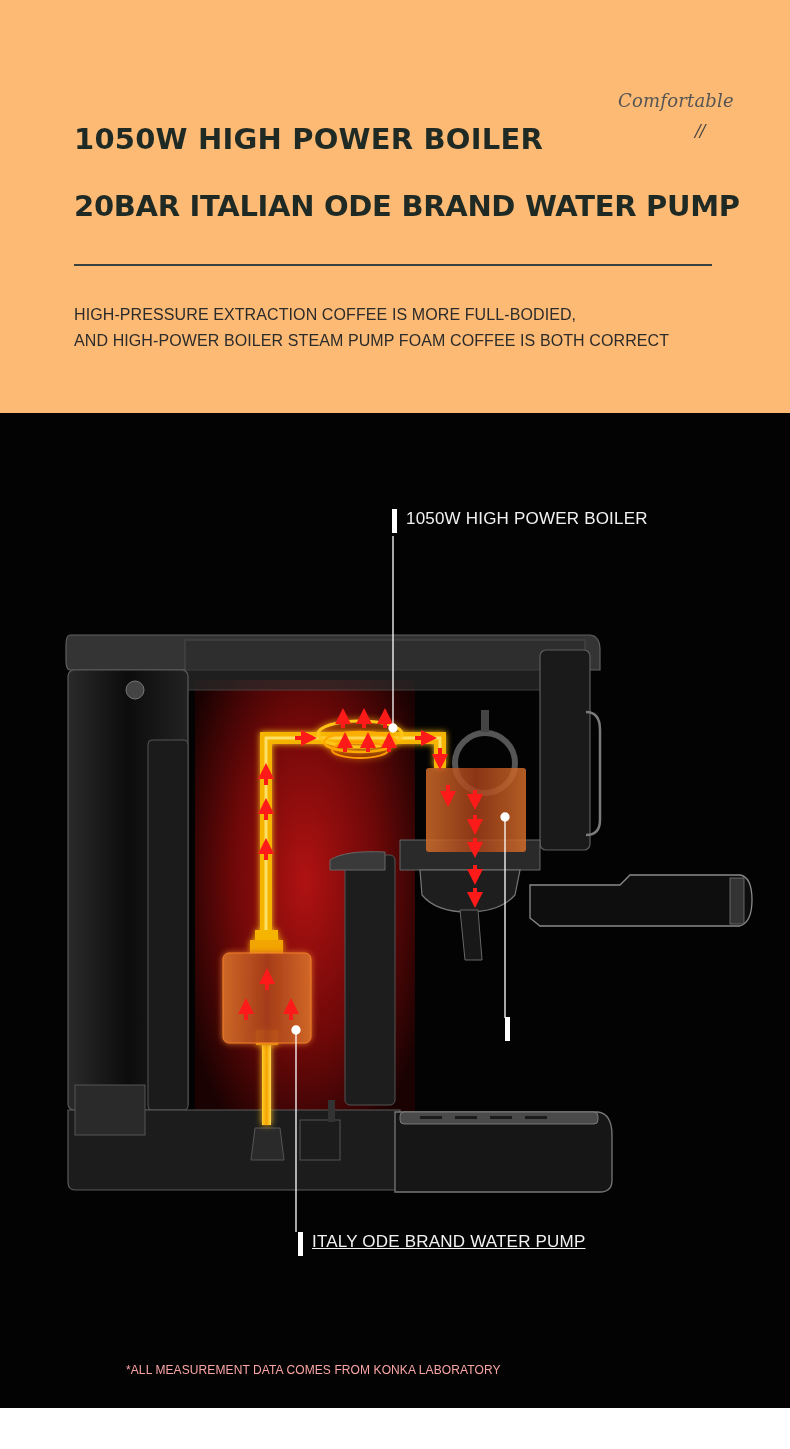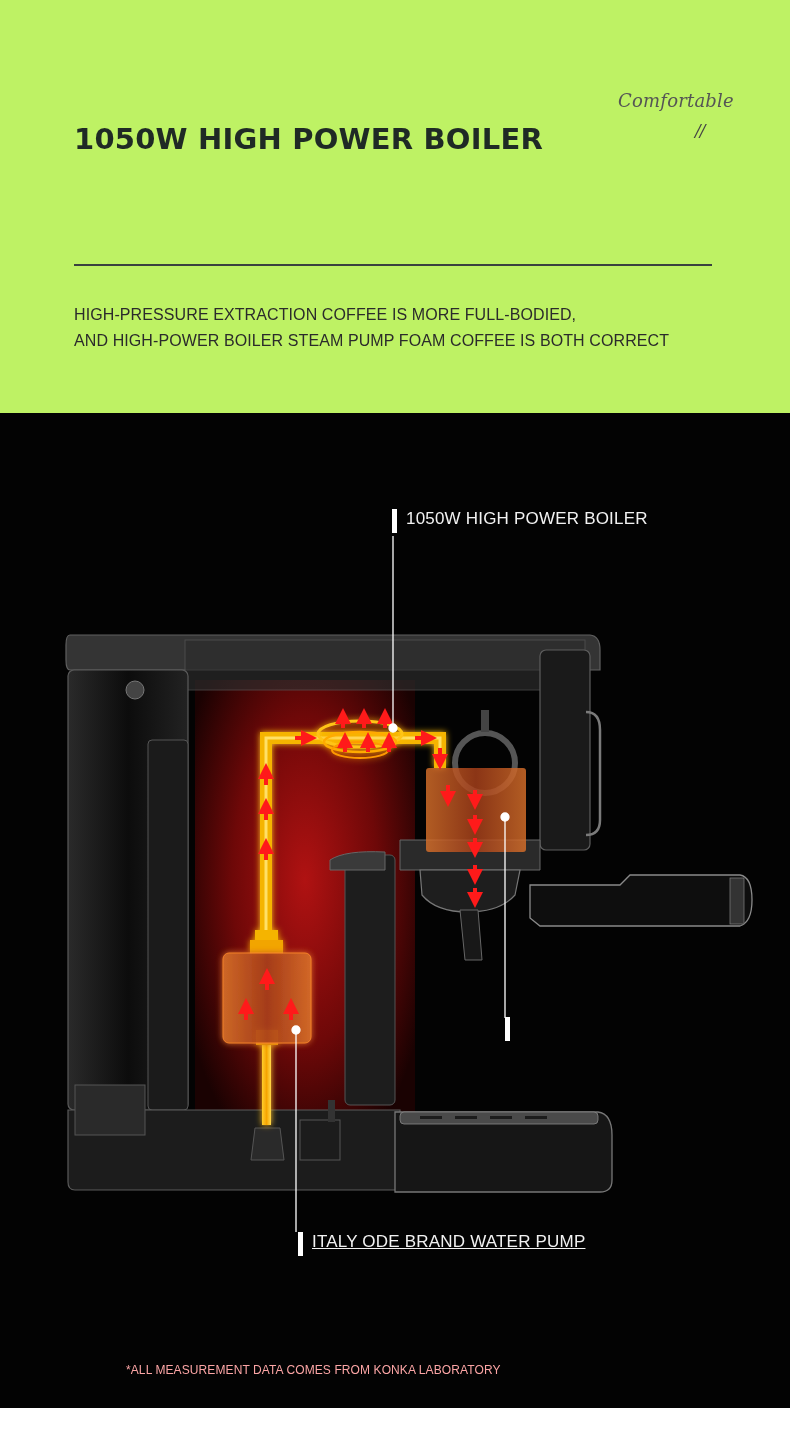--- a/index.html
+++ b/index.html
@@ -1,19 +1,19 @@
 <!DOCTYPE html>
 <html><head>
 <meta charset="utf-8">
 <style>
   * { margin: 0; padding: 0; box-sizing: border-box; }
   html, body { width: 790px; height: 1449px; background: #ffffff; overflow: hidden; }
   body { position: relative; font-family: "Liberation Sans", "DejaVu Sans", sans-serif; }
 
-  .top { position: absolute; left: 0; top: 0; width: 790px; height: 413px; background: #bef264; }
+  .top { position: absolute; left: 0; top: 0; width: 790px; height: 413px; background: #fdba74; }
   .script {
     position: absolute; left: 618px; top: 90px;
     font-family: "DejaVu Serif", serif; font-style: italic;
     font-size: 18px; color: #555; letter-spacing: 0.2px;
   }
   .script-slash {
     position: absolute; left: 695px; top: 120px;
     font-family: "DejaVu Serif", serif; font-style: italic;
     font-size: 17px; color: #444; letter-spacing: -1px;
   }
@@ -55,20 +55,21 @@
   }
   .bottom { position: absolute; left: 0; top: 1408px; width: 790px; height: 41px; background: #ffffff; }
 </style>
 </head>
 <body>
 
 <div class="top">
   <div class="script">Comfortable</div>
   <div class="script-slash">//</div>
   <div class="title title-1">1050W HIGH POWER BOILER</div>
+  <div class="title title-2">20BAR ITALIAN ODE BRAND WATER PUMP</div>
   <div class="rule"></div>
   <div class="desc">
     <div>HIGH-PRESSURE EXTRACTION COFFEE IS MORE FULL-BODIED,</div>
     <div>AND HIGH-POWER BOILER STEAM PUMP FOAM COFFEE IS BOTH CORRECT</div>
   </div>
 </div>
 
 <div class="dark">
   <svg width="790" height="995" viewBox="0 413 790 995">
     <defs>

